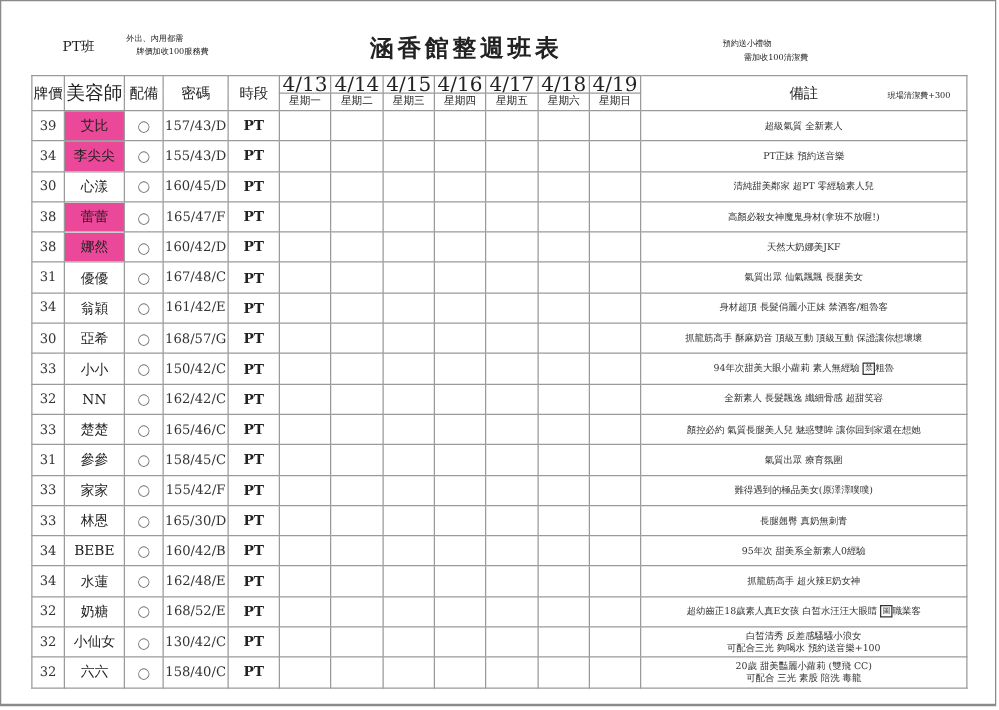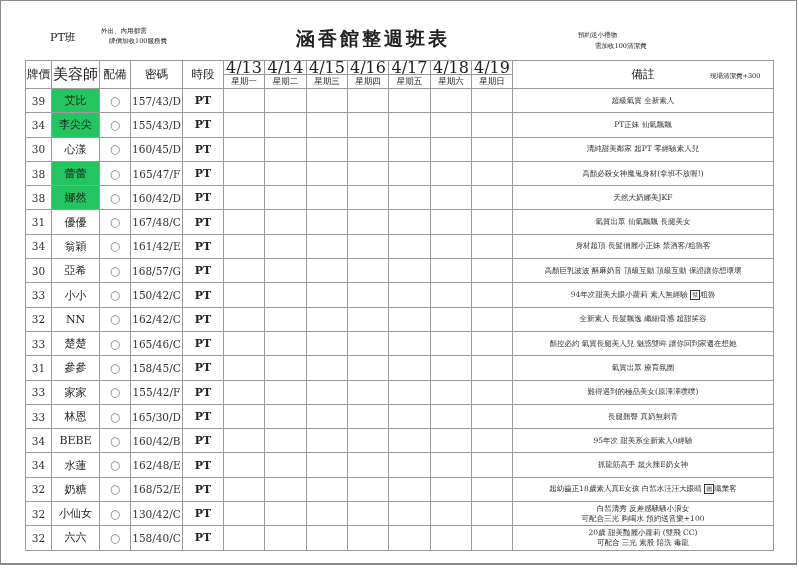--- a/index.html
+++ b/index.html
@@ -27,21 +27,21 @@
   table.sched td, table.sched th {
     border: 1px solid #9a9a9a; padding: 0; text-align: center; vertical-align: middle;
     overflow: hidden; white-space: nowrap;
   }
   th { font-weight: normal; font-size: 11.5px; }
   th.day-date { font-size: 16px; height: 13px; line-height: 13px; }
   th.day-week { font-size: 8.5px; height: 13px; line-height: 13px; }
   td { height: 23.3px; font-size: 11px; }
   td.price { font-size: 10.5px; color: #333; }
   td.name { font-size: 11px; }
-  td.name.gray { background: #22c55e; }
+  td.name.gray { background: #ec4899; }
   td.equip { font-size: 12px; color: #777; }
   td.code { font-size: 10.5px; color: #333; }
   td.shift { font-size: 11px; font-weight: bold; }
   td.remark { text-align: left; font-size: 7.5px; padding-left: 3px; color: #333; }
   td.remark.two { line-height: 10px; white-space: normal; }
   .badge-box { display: inline-block; border: 1px solid #333; font-size: 6px; padding: 0 1px; line-height: 8px; vertical-align: middle; }
 </style>
 </head>
 <body>
 
@@ -123,21 +123,21 @@
         <td class="equip">○</td>
         <td class="code">155/43/D</td>
         <td class="shift">PT</td>
         <td class="day"></td>
         <td class="day"></td>
         <td class="day"></td>
         <td class="day"></td>
         <td class="day"></td>
         <td class="day"></td>
         <td class="day"></td>
-        <td class="remark"><span>PT正妹 仙氣飄飄</span></td>
+        <td class="remark"><span>PT正妹 預約送音樂</span></td>
       </tr>
       <tr>
         <td class="price">30</td>
         <td class="name">心漾</td>
         <td class="equip">○</td>
         <td class="code">160/45/D</td>
         <td class="shift">PT</td>
         <td class="day"></td>
         <td class="day"></td>
         <td class="day"></td>
@@ -213,21 +213,21 @@
         <td class="equip">○</td>
         <td class="code">168/57/G</td>
         <td class="shift">PT</td>
         <td class="day"></td>
         <td class="day"></td>
         <td class="day"></td>
         <td class="day"></td>
         <td class="day"></td>
         <td class="day"></td>
         <td class="day"></td>
-        <td class="remark"><span>高顏巨乳波波 酥麻奶音 頂級互動 頂級互動 保證讓你想壞壞</span></td>
+        <td class="remark"><span>抓龍筋高手 酥麻奶音 頂級互動 頂級互動 保證讓你想壞壞</span></td>
       </tr>
       <tr>
         <td class="price">33</td>
         <td class="name">小小</td>
         <td class="equip">○</td>
         <td class="code">150/42/C</td>
         <td class="shift">PT</td>
         <td class="day"></td>
         <td class="day"></td>
         <td class="day"></td>

